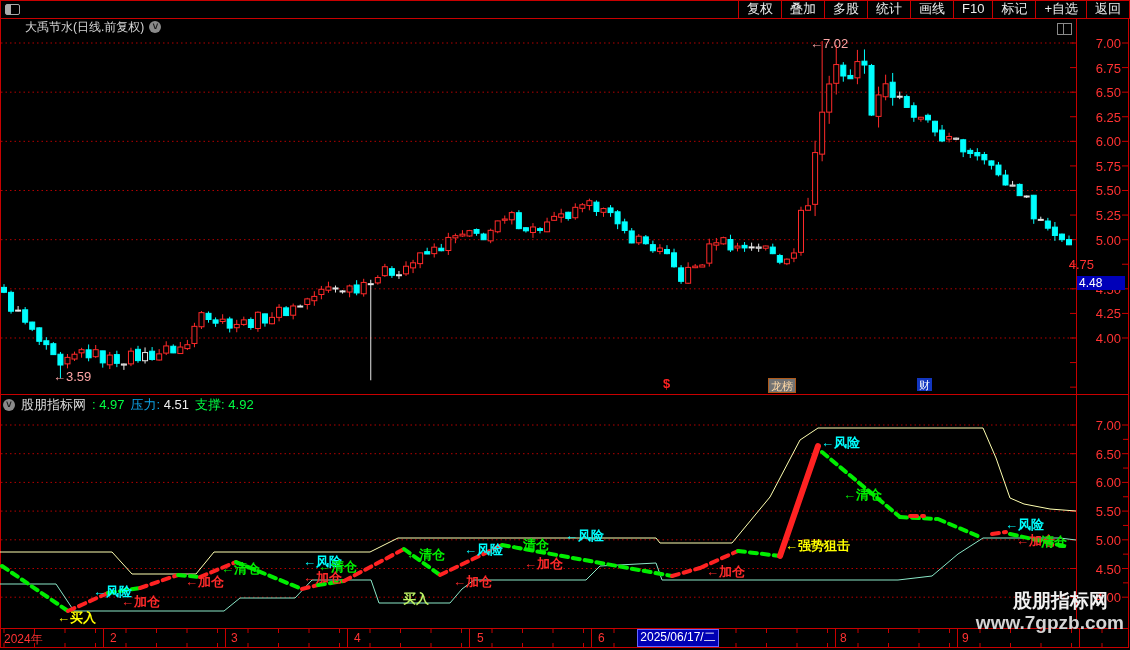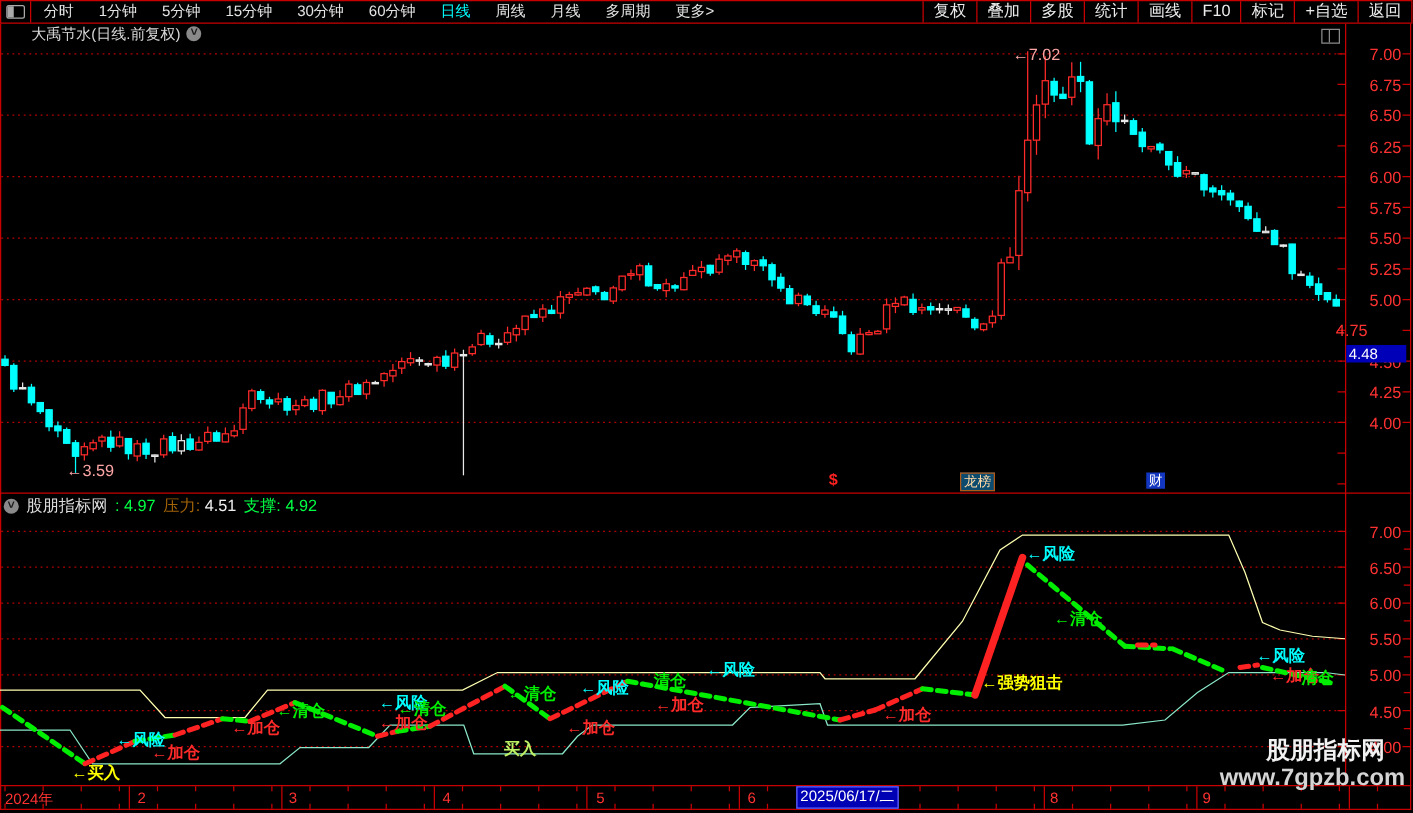--- a/index.html
+++ b/index.html
@@ -23,28 +23,28 @@
   .chev-circle{width:12px;height:12px;border-radius:50%;background:#8a8a8a;color:#1a1a1a;font-size:10px;line-height:11px;text-align:center;font-weight:bold;display:inline-block;}
   #layout-icon{position:absolute;left:1057px;top:23px;width:13px;height:10px;border:1px solid #8a8a8a;z-index:5;}
   #layout-icon i{position:absolute;left:5px;top:0;width:1px;height:10px;background:#8a8a8a;}
 
   .ann{position:absolute;color:#fca5a5;font-size:13px;z-index:4;white-space:nowrap;}
   .axis-lab{position:absolute;width:41px;text-align:right;color:#ff3232;font-size:13px;z-index:3;}
   #price-tag{position:absolute;left:1077px;top:276px;width:46px;height:14px;background:#0000b9;color:#fff;font-size:12px;line-height:14px;padding-left:2px;z-index:6;}
 
   .badge{position:absolute;z-index:4;font-size:11px;line-height:14px;}
   #badge-dollar{color:#ff2222;font-weight:bold;font-size:13px;}
-  #badge-rank{background:#0c4a6e;border:1px solid #b05a1a;color:#ffd9a6;padding:0 2px;height:13px;}
+  #badge-rank{background:#737373;border:1px solid #b05a1a;color:#ffd9a6;padding:0 2px;height:13px;}
   #badge-fin{background:#1236c0;color:#fff;padding:0 2px;height:13px;}
 
   
   #ind-header{position:absolute;left:3px;top:397px;height:15px;display:flex;align-items:center;gap:6px;z-index:5;font-size:13px;white-space:nowrap;}
   #ind-header .name{color:#dcdcdc;}
   #ind-header .val{color:#00ff44;}
-  #ind-header .plab{color:#a16207;}
+  #ind-header .plab{color:#0ea5e9;}
   #ind-header .pval{color:#eeeeee;}
   #ind-header .slab,#ind-header .sval{color:#00ff44;}
 
   .sig{position:absolute;font-size:13px;font-weight:bold;z-index:4;white-space:nowrap;letter-spacing:0;}
 
   
   .x-lab{position:absolute;top:631px;color:#ff3232;font-size:12px;z-index:4;white-space:nowrap;}
   #crosshair-date{position:absolute;left:637px;top:629px;width:80px;height:16px;background:#0000b4;border:1px solid #6666ff;color:#ffffff;font-size:12px;line-height:15px;text-align:center;z-index:6;}
 
   #wm{position:absolute;right:6px;top:590px;text-align:right;z-index:7;font-weight:bold;}
@@ -536,33 +536,20 @@
       <line x1="1071.5" y1="629" x2="1071.5" y2="633" stroke="#c80000"></line>
       <line x1="1071.5" y1="643" x2="1071.5" y2="647" stroke="#c80000"></line>
       <line x1="1102" y1="629" x2="1102" y2="633" stroke="#c80000"></line>
       <line x1="1102" y1="643" x2="1102" y2="647" stroke="#c80000"></line>
     </svg>
 
   <div id="topbar">
     <span class="win-icon">
         <span></span>
       </span>
-    <div id="tb-left">
-        <span class="tb-item">分时</span>
-        <span class="tb-item">1分钟</span>
-        <span class="tb-item">5分钟</span>
-        <span class="tb-item">15分钟</span>
-        <span class="tb-item">30分钟</span>
-        <span class="tb-item">60分钟</span>
-        <span class="tb-item active">日线</span>
-        <span class="tb-item">周线</span>
-        <span class="tb-item">月线</span>
-        <span class="tb-item">多周期</span>
-        <span class="tb-item">更多&gt;</span>
-      </div>
     <div id="tb-right">
         <span class="tb-btn">复权</span>
         <span class="tb-btn">叠加</span>
         <span class="tb-btn">多股</span>
         <span class="tb-btn">统计</span>
         <span class="tb-btn">画线</span>
         <span class="tb-btn">F10</span>
         <span class="tb-btn">标记</span>
         <span class="tb-btn">+自选</span>
         <span class="tb-btn">返回</span>

